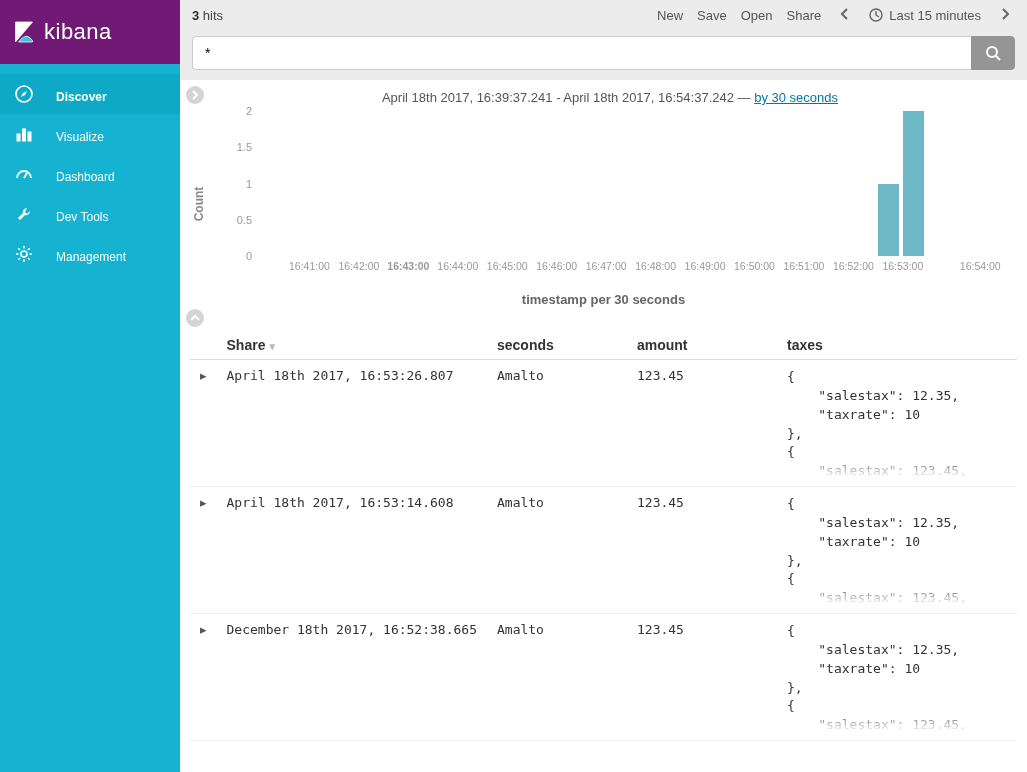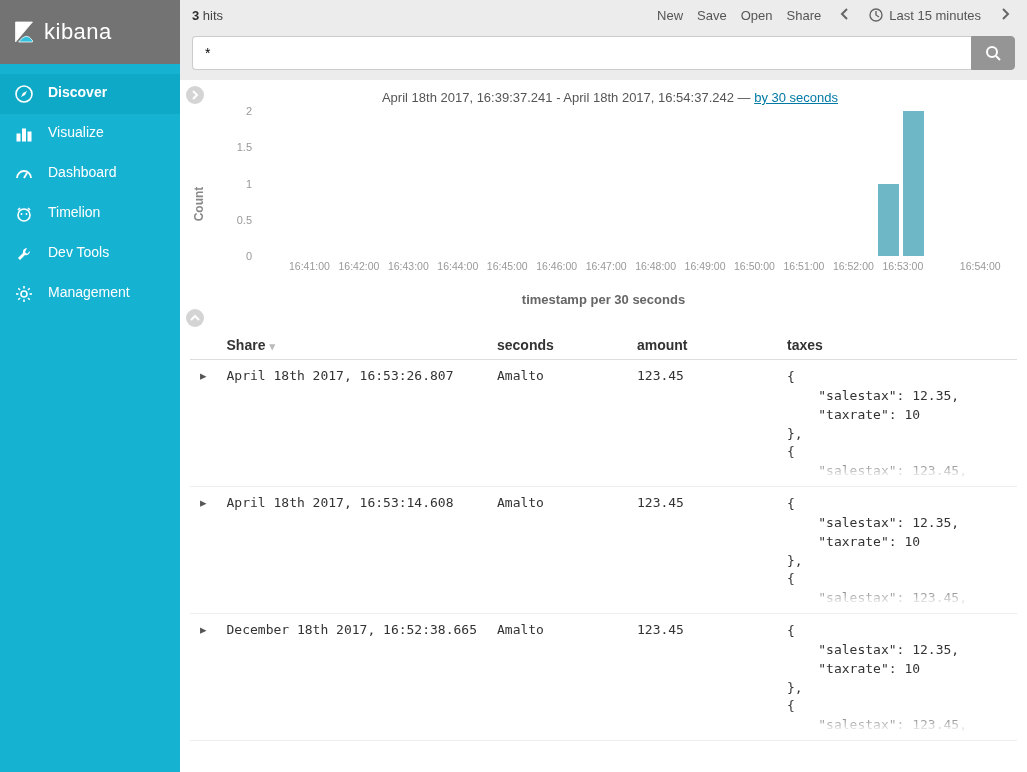--- a/index.html
+++ b/index.html
@@ -15,41 +15,41 @@
   
   .sidebar {
     width: 180px;
     background: #16b2d2;
     color: #fff;
     display: flex;
     flex-direction: column;
   }
   .brand {
     height: 64px;
-    background: #737373;
+    background: #701a75;
     display: flex;
     align-items: center;
     padding-left: 14px;
     gap: 10px;
     position: relative;
   }
   .brand-name {
     font-size: 22px;
     font-weight: 400;
     color: #fff;
     letter-spacing: .5px;
   }
   .nav { padding-top: 10px; }
   .nav-item {
     display: flex;
-    align-items: flex-start;
-    gap: 14px;
+    align-items: flex-end;
+    gap: 22px;
     padding: 10px 14px;
     color: #fff;
-    font-size: 14px;
+    font-size: 12px;
     cursor: pointer;
   }
   .nav-item.active { background: #0ea9c7; font-weight: 600; }
   .nav-icon { width: 20px; height: 20px; display:flex; align-items:center; justify-content:center; }
   .nav-icon svg { stroke: #fff; fill: none; }
 
   
   .main { flex: 1; display: flex; flex-direction: column; min-width: 0; }
 
   
@@ -202,31 +202,20 @@
         <span>Visualize</span>
       </div>
       <div class="nav-item">
         <span class="nav-icon">
           <svg width="18" height="18" viewBox="0 0 18 18">
             <path d="M2 13 A7 7 0 0 1 16 13" stroke-width="1.8"></path>
             <line x1="9" y1="13" x2="12" y2="8" stroke-width="1.8"></line>
           </svg>
         </span>
         <span>Dashboard</span>
-      </div>
-      <div class="nav-item">
-        <span class="nav-icon">
-          <svg width="18" height="18" viewBox="0 0 18 18">
-            <circle cx="9" cy="10" r="6" stroke-width="1.6"></circle>
-            <circle cx="6.5" cy="9" r="1" fill="#fff" stroke="none"></circle>
-            <circle cx="11.5" cy="9" r="1" fill="#fff" stroke="none"></circle>
-            <path d="M3 5 L5 3 M15 5 L13 3" stroke-width="1.6"></path>
-          </svg>
-        </span>
-        <span>Timelion</span>
       </div>
       <div class="nav-item">
         <span class="nav-icon">
           <svg width="18" height="18" viewBox="0 0 18 18">
             <path d="M12 3 a4 4 0 0 0 -4 5 L3 13 l2 2 5-5 a4 4 0 0 0 5-4 l-3 3 -2-2 z" fill="#fff" stroke="none"></path>
           </svg>
         </span>
         <span>Dev Tools</span>
       </div>
       <div class="nav-item">
@@ -314,21 +303,21 @@
         </div>
       <div class="plot">
         <div class="bars" id="bars">
             <div class="bar" style="left: 86.2069%; width: 2.93103%; height: 50%;"></div>
             <div class="bar" style="left: 89.6552%; width: 2.93103%; height: 100%;"></div>
           </div>
       </div>
       <div class="xticks" id="xticks">
           <span class="xtick" style="left: 6.89655%;">16:41:00</span>
           <span class="xtick" style="left: 13.7931%;">16:42:00</span>
-          <span class="xtick" style="left: 20.6897%;">16:43:00</span>
+          <span class="xtick" style="left: 20.6897%; font-weight: bold;">16:43:00</span>
           <span class="xtick" style="left: 27.5862%;">16:44:00</span>
           <span class="xtick" style="left: 34.4828%;">16:45:00</span>
           <span class="xtick" style="left: 41.3793%;">16:46:00</span>
           <span class="xtick" style="left: 48.2759%;">16:47:00</span>
           <span class="xtick" style="left: 55.1724%;">16:48:00</span>
           <span class="xtick" style="left: 62.069%;">16:49:00</span>
           <span class="xtick" style="left: 68.9655%;">16:50:00</span>
           <span class="xtick" style="left: 75.8621%;">16:51:00</span>
           <span class="xtick" style="left: 82.7586%;">16:52:00</span>
           <span class="xtick" style="left: 89.6552%;">16:53:00</span>

